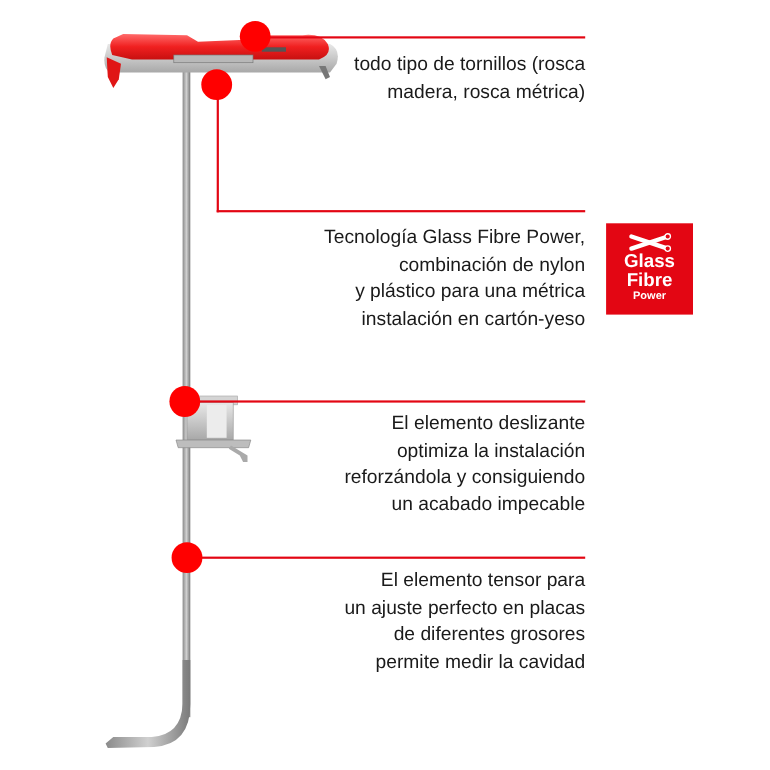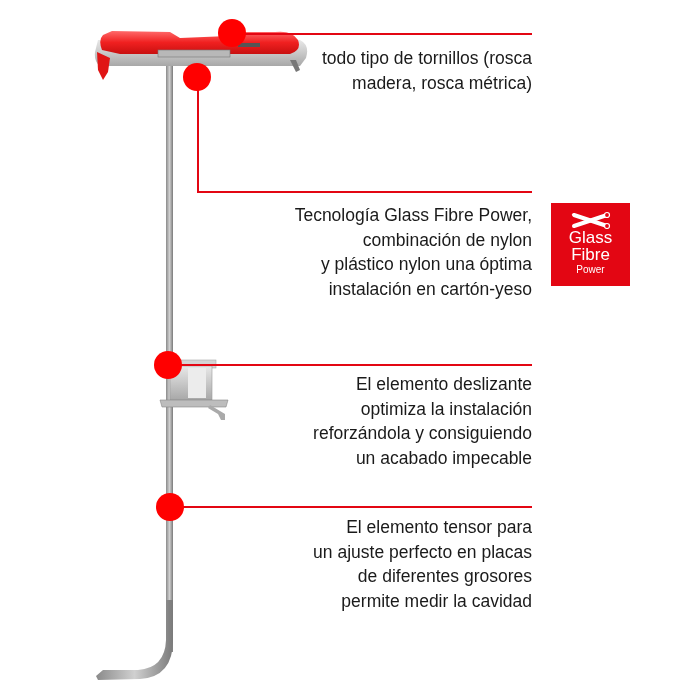--- a/index.html
+++ b/index.html
@@ -2,21 +2,21 @@
 <html><head>
   <meta charset="utf-8">
   <style>
     html, body { margin: 0; padding: 0; background: #ffffff; }
     body { width: 700px; height: 700px; position: relative; overflow: hidden; font-family: "Liberation Sans", sans-serif; }
     .abs { position: absolute; }
     .line-h { position: absolute; height: 2px; background: #e30613; }
     .line-v { position: absolute; width: 2px; background: #e30613; }
     .dot { position: absolute; border-radius: 50%; background: #ff0000; }
     .callout { position: absolute; text-align: right; color: #1a1a1a; font-size: 17.5px; line-height: 24.5px; }
-    .badge { position: absolute; left: 551px; top: 203px; width: 79px; height: 83px; background: #e30613; color: #fff; text-align: center; font-family: "Liberation Sans", sans-serif; font-weight: normal; }
+    .badge { position: absolute; left: 551px; top: 203px; width: 79px; height: 83px; background: #e30613; color: #fff; text-align: center; font-family: "Liberation Sans", sans-serif; font-weight: bold; }
     .badge .t1 { position: absolute; left: 0; right: 0; top: 26px; font-size: 17px; line-height: 17px; }
     .badge .t2 { position: absolute; left: 0; right: 0; top: 43px; font-size: 17px; line-height: 17px; }
     .badge .t3 { position: absolute; left: 0; right: 0; top: 62px; font-size: 10px; line-height: 10px; }
   </style>
 </head>
 <body>
 
 <svg class="abs" style="left:0;top:0" width="700" height="700">
   <defs>
     <linearGradient id="metal" x1="0" x2="1" y1="0" y2="0">
@@ -77,21 +77,21 @@
 <div class="dot" style="left:156px;top:493px;width:28px;height:28px;"></div>
 
 <div class="callout" style="right:168px;top:46px;">
   <div>todo tipo de tornillos (rosca</div>
   <div>madera, rosca métrica)</div>
 </div>
 
 <div class="callout" style="right:168px;top:203px;">
   <div>Tecnología Glass Fibre Power,</div>
   <div>combinación de nylon</div>
-  <div>y plástico nylon una óptima</div>
+  <div>y plástico para una métrica</div>
   <div>instalación en cartón-yeso</div>
 </div>
 
 <div class="callout" style="right:168px;top:372px;">
   <div>El elemento deslizante</div>
   <div>optimiza la instalación</div>
   <div>reforzándola y consiguiendo</div>
   <div>un acabado impecable</div>
 </div>
 

